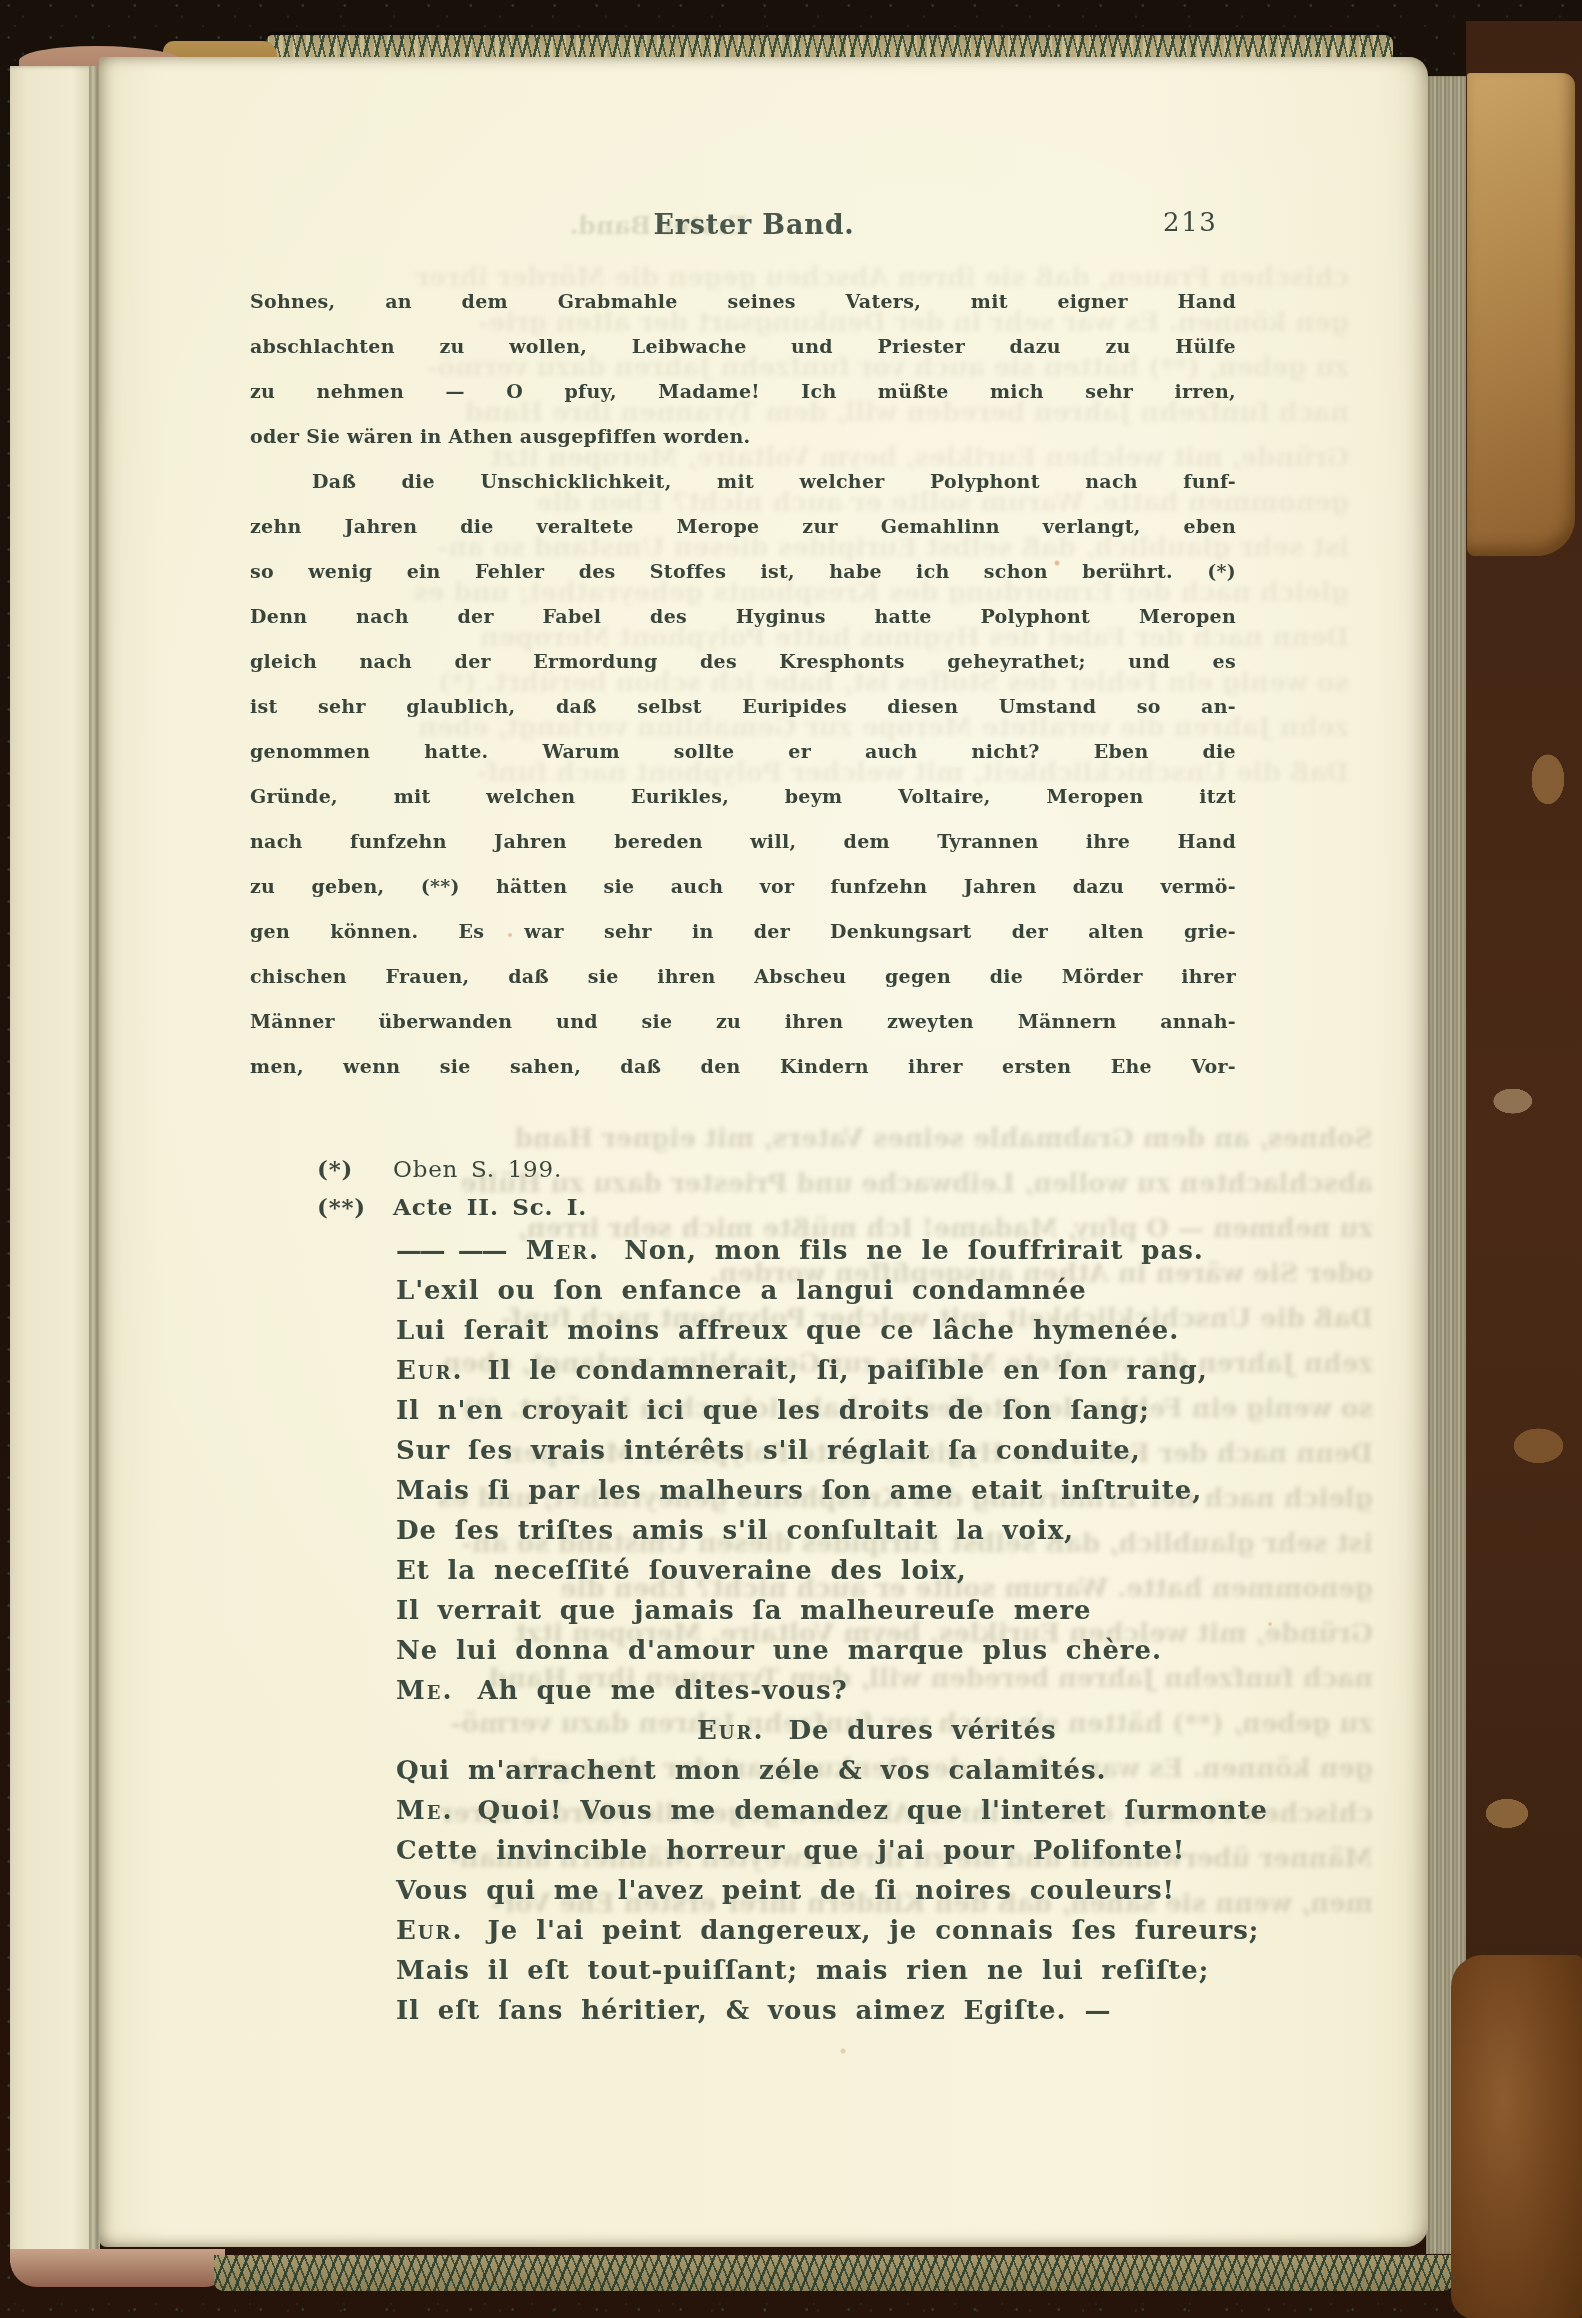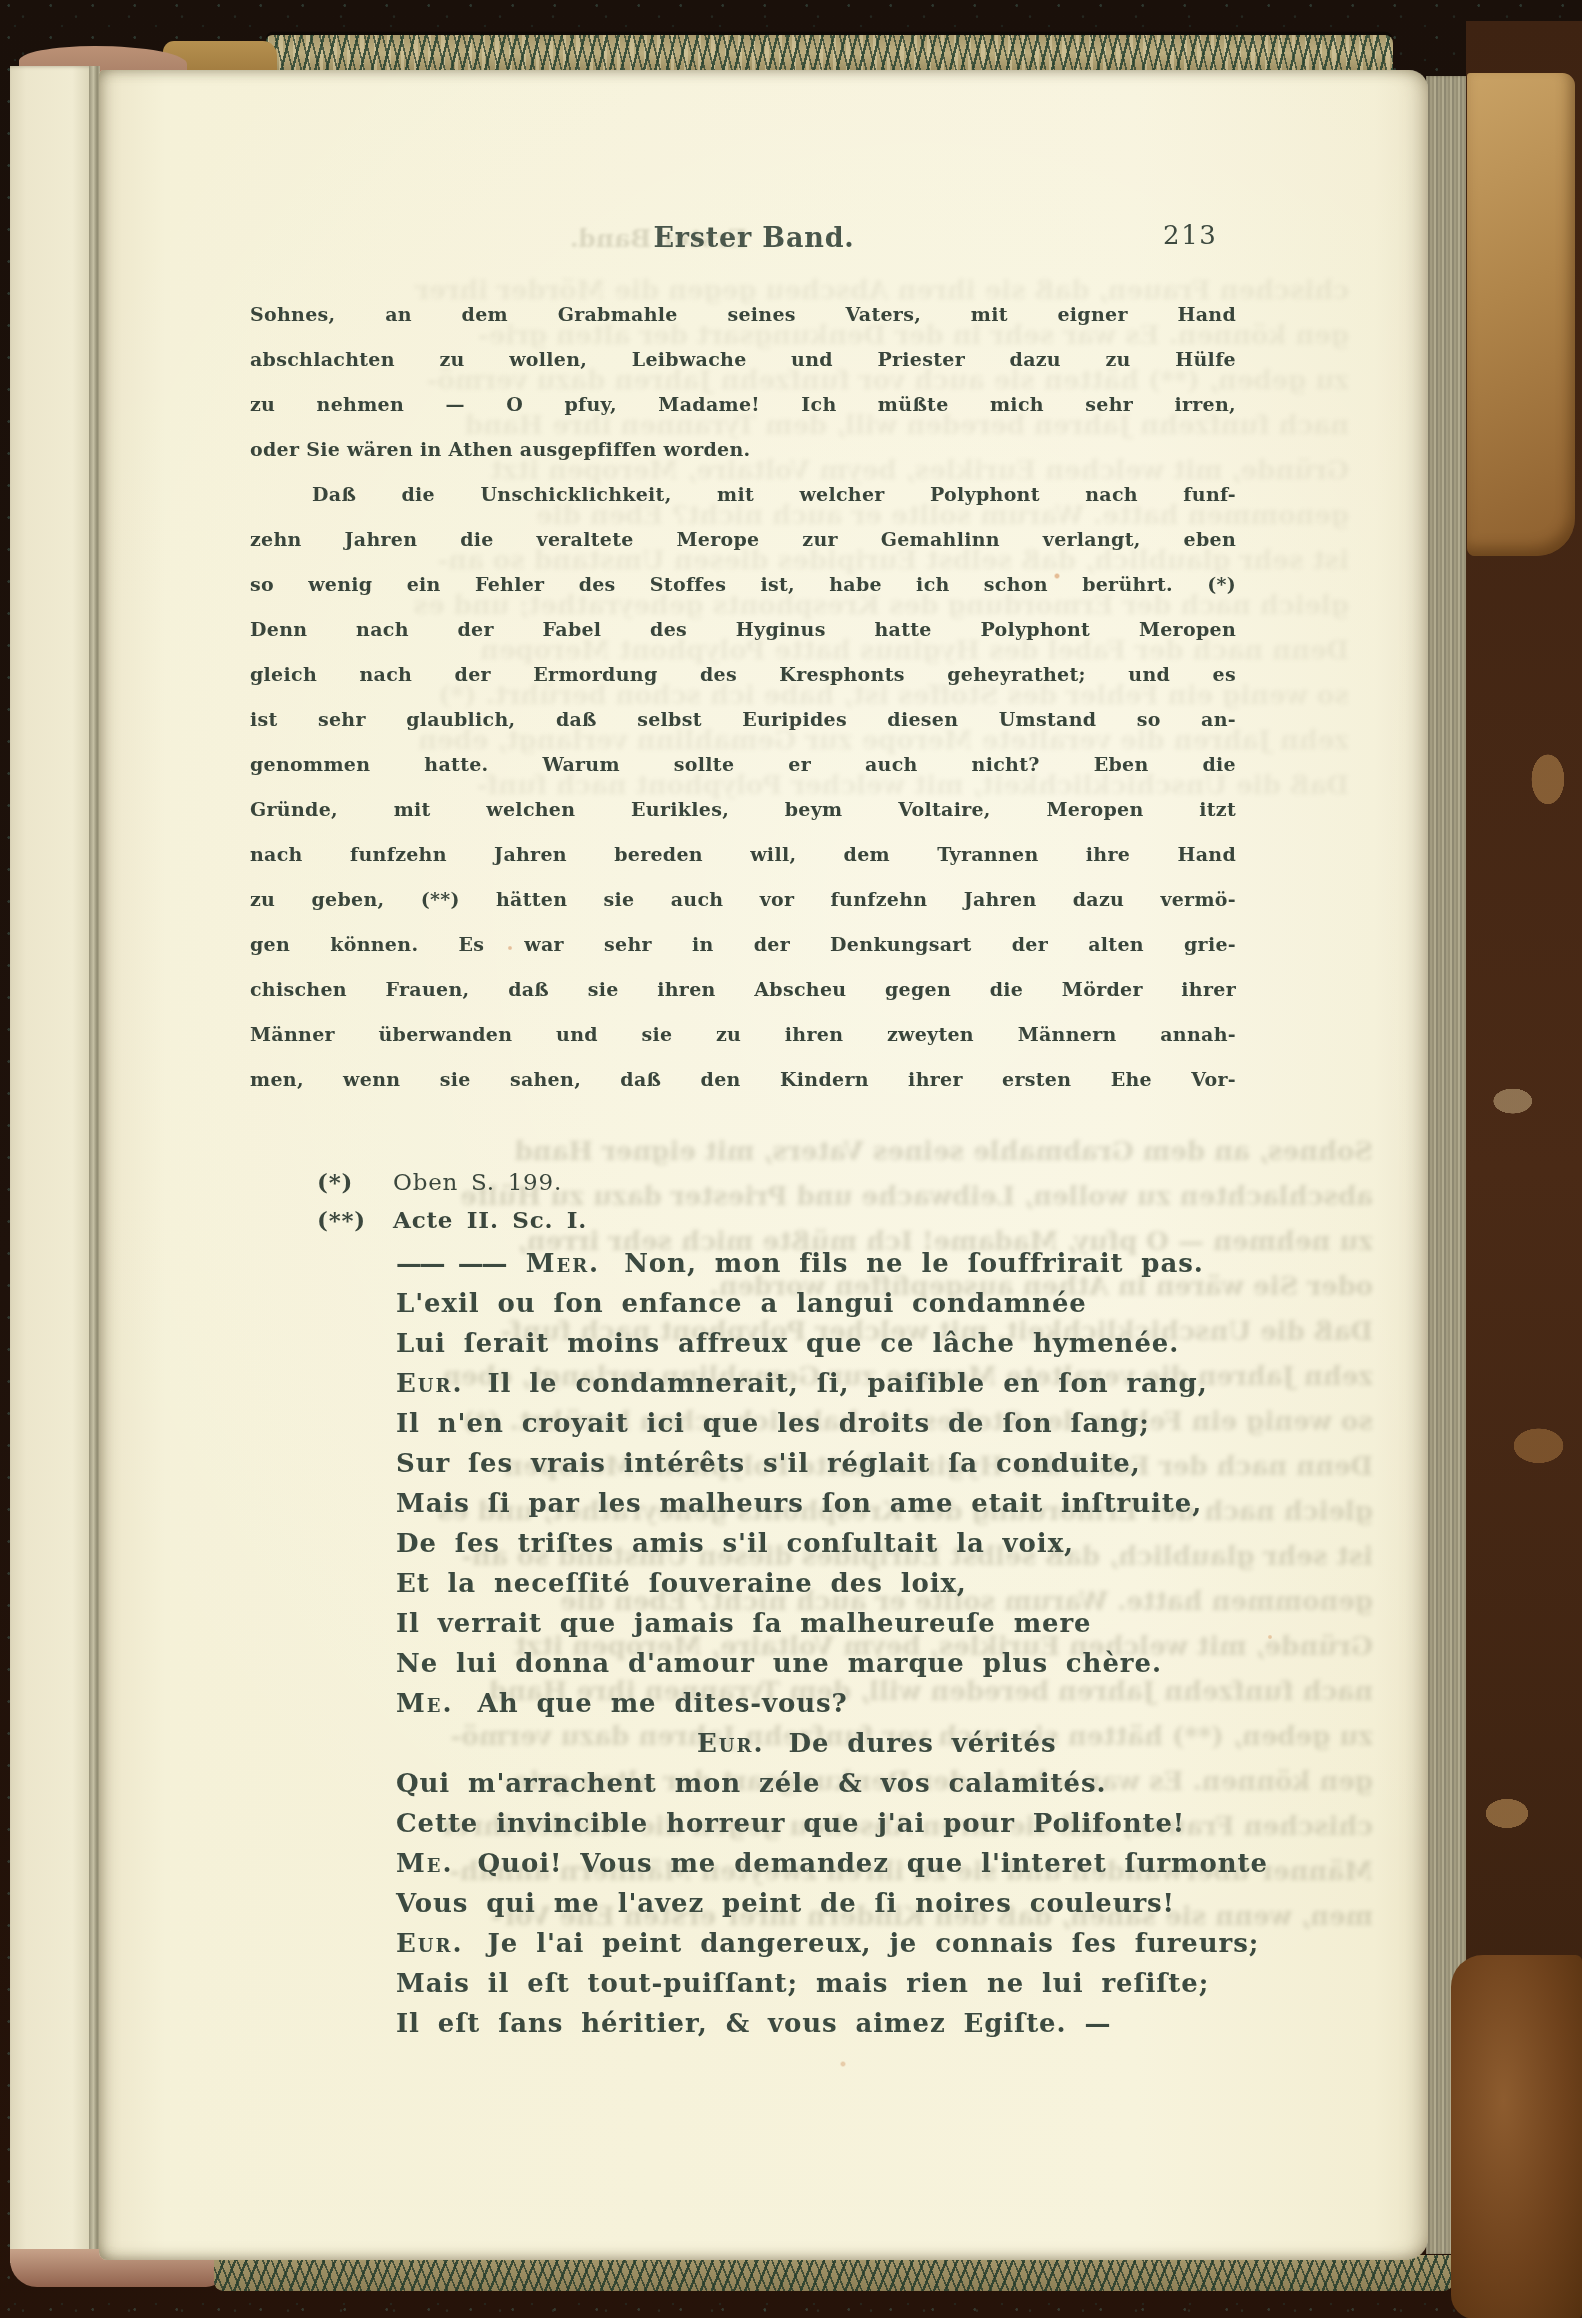--- a/index.html
+++ b/index.html
@@ -49,21 +49,21 @@
       radial-gradient(ellipse 41px 28.5px at 62% 62%, rgba(150,104,56,.65) 0 60%, transparent 61%),
       radial-gradient(ellipse 35px 24px at 35% 78%, rgba(186,142,86,.6) 0 60%, transparent 61%),
       radial-gradient(ellipse 32px 24px at 66% 90%, rgba(120,78,38,.7) 0 60%, transparent 61%),
       linear-gradient(180deg,#3e2312,#4a2a16 50%,#38200f);}
   .cover-corner{position:absolute;left:1467px;top:73px;width:108px;height:483px;
     background:linear-gradient(155deg,#c9a265 0%,#b0854a 45%,#8d5f2e 100%);
     border-radius:3.2px 12.7px 38px 8px;box-shadow:inset -4.7px -8px 14.2px rgba(60,30,5,.45);}
   .cover-bottom{position:absolute;left:1451px;top:1955px;width:131px;height:364px;
     background:radial-gradient(ellipse at 40% 40%,#8d5c2f 0%,#6f421c 55%,#54300f 100%);border-radius:32px 6.3px 6.3px 24px;}
   
-  .page{position:absolute;left:99px;top:70px;width:1329px;height:2190px;
+  .page{position:absolute;left:99px;top:57px;width:1329px;height:2190px;
     background-color:#f6f2da;
     background-image:
       radial-gradient(circle 3.2px at 958px 506px, rgba(205,120,55,.45) 0 1.6px, transparent 3.2px),
       radial-gradient(circle 2.4px at 411px 878px, rgba(200,110,50,.4) 0 1.3px, transparent 2.4px),
       radial-gradient(circle 2.4px at 1171px 1567px, rgba(205,120,55,.35) 0 1.3px, transparent 2.4px),
       radial-gradient(circle 3.2px at 744px 1994px, rgba(195,115,55,.3) 0 1.6px, transparent 3.2px),
       radial-gradient(120% 90% at 62% 38%, rgba(255,255,250,.35) 0%, transparent 60%),
       linear-gradient(90deg,#ece5c9 0%,#f5f1d8 5%,#f7f3dc 78%,#f3eed3 96%,#eae3c5 100%),
       linear-gradient(180deg,#efe9ce 0%,#f6f2da 4%,#f6f2da 96%,#ece5c8 100%);
     border-radius:4.7px 19px 22px 8px;
@@ -191,22 +191,22 @@
         <div class="vline"><span>Il n'en croyait ici que les droits de ſon ſang;</span></div>
         <div class="vline"><span>Sur ſes vrais intérêts s'il réglait ſa conduite,</span></div>
         <div class="vline"><span>Mais ſi par les malheurs ſon ame etait inſtruite,</span></div>
         <div class="vline"><span>De ſes triſtes amis s'il conſultait la voix,</span></div>
         <div class="vline"><span>Et la neceſſité ſouveraine des loix,</span></div>
         <div class="vline"><span>Il verrait que jamais ſa malheureuſe mere</span></div>
         <div class="vline"><span>Ne lui donna d'amour une marque plus chère.</span></div>
         <div class="vline"><span class="label">Me.</span><span>Ah que me dites-vous?</span></div>
         <div class="vline" style="padding-left: 301px;"><span class="label">Eur.</span><span>De dures vérités</span></div>
         <div class="vline"><span>Qui m'arrachent mon zéle &amp; vos calamités.</span></div>
+        <div class="vline"><span class="label">Me.</span><span>Quoi! Vous me demandez que l'interet ſurmonte</span></div>
         <div class="vline"><span>Cette invincible horreur que j'ai pour Polifonte!</span></div>
-        <div class="vline"><span class="label">Me.</span><span>Quoi! Vous me demandez que l'interet ſurmonte</span></div>
         <div class="vline"><span>Vous qui me l'avez peint de ſi noires couleurs!</span></div>
         <div class="vline"><span class="label">Eur.</span><span>Je l'ai peint dangereux, je connais ſes fureurs;</span></div>
         <div class="vline"><span>Mais il eſt tout-puiſſant; mais rien ne lui reſiſte;</span></div>
         <div class="vline"><span>Il eſt ſans héritier, &amp; vous aimez Egiſte. —</span></div>
       </div>
   </div>
 </div>
 
 
 </body></html>

